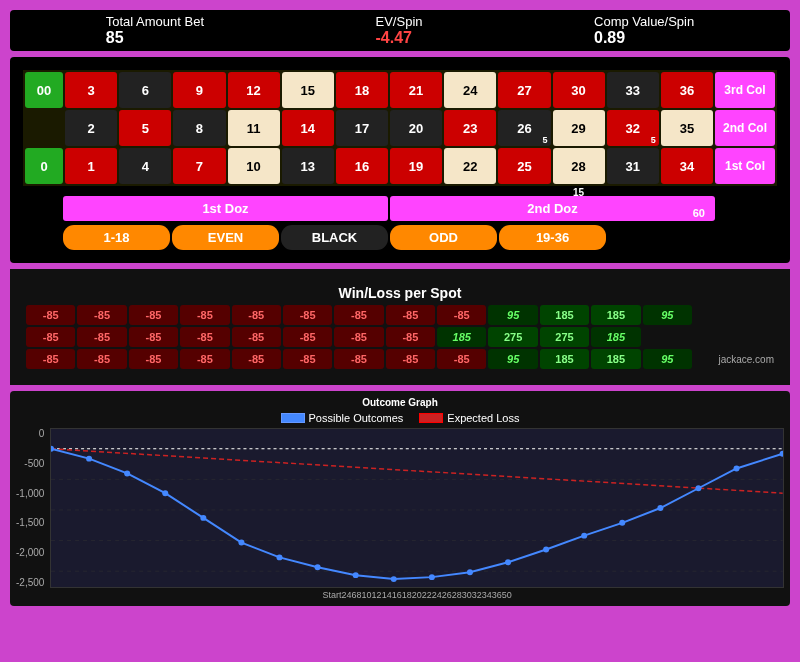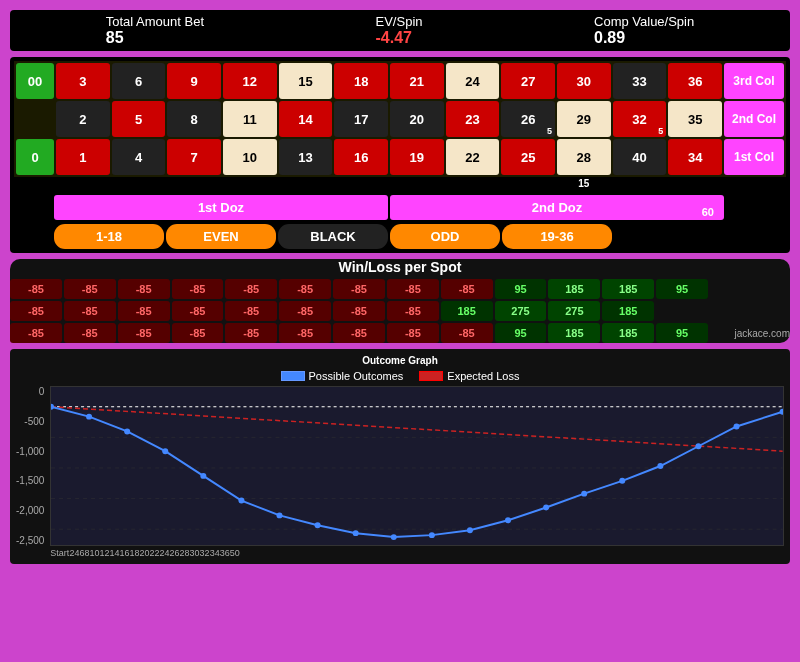--- a/index.html
+++ b/index.html
@@ -32,21 +32,21 @@
     .stat-block .stat-value {
       font-size: 16px;
       font-weight: bold;
     }
     .stat-block .stat-value.negative { color: #ff4444; }
     .stat-block .stat-value.positive { color: white; }
 
     
     .board-container {
       background: #000;
-      padding: 4px;
+      padding: 13px;
       border-radius: 4px;
     }
     .board-grid {
       display: grid;
       grid-template-columns: 38px repeat(12, 1fr) 60px;
       grid-template-rows: repeat(3, 36px);
       gap: 2px;
       background: #1a1a00;
       padding: 2px;
     }
@@ -108,40 +108,40 @@
       border-radius: 11px;
     }
     .outside-orange { background: #ff8800; }
     .outside-red { background: #cc0000; }
     .outside-black { background: #222; }
     .outside-empty { background: transparent; }
 
     
     .wl-section {
       background: #111;
-      border-radius: 10px;
-      padding: 0;
+      border-radius: 0;
+      padding: 16px;
     }
     .wl-title {
       text-align: center;
       color: white;
       font-weight: bold;
       font-size: 14px;
       margin-bottom: 4px;
     }
     .wl-cell {
       text-align: center;
       padding: 4px 2px;
       font-weight: bold;
       font-size: 11px;
       border-radius: 3px;
       color: white;
     }
     .wl-neg { background: #550000; color: #ff6666; }
-    .wl-pos-green { background: #003300; color: #66ff66; }
+    .wl-pos-green { background: #003300; color: #66ff66; font-style: italic; }
     .wl-pos-bright { background: #004400; color: #88ff88; }
 
     
     .graph-section {
       background: #111;
       border-radius: 4px;
       padding: 6px;
     }
     .graph-title {
       text-align: center;
@@ -242,26 +242,26 @@
       <div class="cell cell-red">1</div>
       <div class="cell cell-black">4</div>
       <div class="cell cell-red">7</div>
       <div class="cell cell-beige">10</div>
       <div class="cell cell-black">13</div>
       <div class="cell cell-red">16</div>
       <div class="cell cell-red">19</div>
       <div class="cell cell-beige">22</div>
       <div class="cell cell-red">25</div>
       <div class="cell cell-beige" style="position:relative;">28<span style="position:absolute;bottom:-14px;left:50%;transform:translateX(-50%);font-size:10px;color:white;white-space:nowrap;">15</span></div>
-      <div class="cell cell-black">40</div>
+      <div class="cell cell-black">31</div>
       <div class="cell cell-red">34</div>
       <div class="cell cell-col">1st Col</div>
     </div>
 
-    <div class="dozen-row" style="margin-top:18px;">
+    <div class="dozen-row" style="margin-top:10px;">
       <div class="dozen-cell dozen-empty"></div>
       <div class="dozen-cell">1st Doz</div>
       <div class="dozen-cell" style="position:relative;">
         <span>2nd Doz</span>
         <span style="position:absolute;right:10px;bottom:2px;font-size:11px;font-weight:bold;">60</span>
       </div>
       <div class="dozen-cell dozen-empty"></div>
     </div>
 
     <div class="outside-row" style="margin-top:4px;">
@@ -409,21 +409,21 @@
             <circle cx="494" cy="122" r="3" fill="#4488ff"></circle>
             <circle cx="532" cy="108" r="3" fill="#4488ff"></circle>
             <circle cx="570" cy="95" r="3" fill="#4488ff"></circle>
             <circle cx="608" cy="80" r="3" fill="#4488ff"></circle>
             <circle cx="646" cy="60" r="3" fill="#4488ff"></circle>
             <circle cx="684" cy="40" r="3" fill="#4488ff"></circle>
             <circle cx="730" cy="25" r="3" fill="#4488ff"></circle>
           </svg>
         </div>
 
-        <div style="display:flex;justify-content:flex-start;color:#aaa;font-size:9px;margin-top:2px;">
+        <div style="display:flex;justify-content:center;color:#aaa;font-size:9px;margin-top:2px;">
           <span>Start</span>
           <span>2</span>
           <span>4</span>
           <span>6</span>
           <span>8</span>
           <span>10</span>
           <span>12</span>
           <span>14</span>
           <span>16</span>
           <span>18</span>

